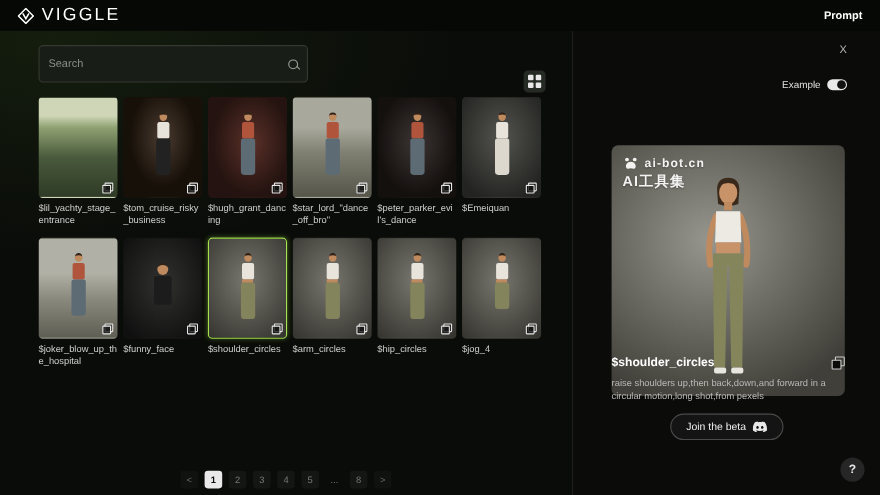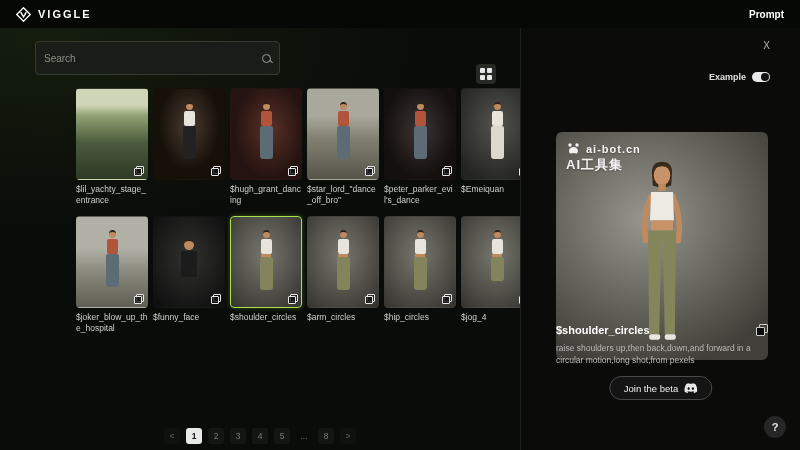--- a/index.html
+++ b/index.html
@@ -9,21 +9,21 @@
     background:radial-gradient(620px 320px at 6% 8%, #141d0e, #0a0c09 60%);
     color:#ddd; position:relative;
   }
 
   
   .topbar { position:absolute; top:0; left:0; right:0; height:28px;
     background:#060806; display:flex; align-items:center; justify-content:space-between;
     padding:0 16px; z-index:5; }
   .logo { display:flex; align-items:center; gap:7px; }
   .logo-mark { width:15px; height:15px; }
-  .logo-text { color:#fff; font-size:11px; font-weight:bold; letter-spacing:2px; }
+  .logo-text { color:#fff; font-size:16px; font-weight:normal; letter-spacing:2px; }
   .nav { display:flex; align-items:center; gap:20px; font-size:10px; color:#b5b5b5;flex-direction:column; }
   .nav .nav-item { cursor:pointer; }
   .nav .active { color:#fff; font-weight:bold; }
 
   
   .left { position:absolute; left:0; top:28px; width:520px; height:422px; }
   .search { position:absolute; left:35px; top:13px; width:245px; height:24px;
     background:#191d18; border:1px solid #35392f; border-radius:4px;
     display:flex; align-items:center; padding:16px 8px; }
   .search input { flex:1; background:transparent; border:none; outline:none;
@@ -33,21 +33,21 @@
   .mag::after { content:""; position:absolute; width:4px; height:1.4px; background:#9aa094;
     right:-3px; bottom:-1px; transform:rotate(45deg); }
 
   .view-toggle { position:absolute; right:24px; top:36px; width:20px; height:20px;
     background:#262a24; border-radius:4px; display:grid; grid-template-columns:5px 5px;
     grid-template-rows:5px 5px; gap:2px; place-content:center; cursor:pointer; }
   .view-toggle i { background:#e8e8e8; border-radius:1px; }
 
   .grid { position:absolute; left:35px; top:60px; width:465px;
     display:grid; grid-template-columns:repeat(6,72px); column-gap:5px; row-gap:10px; }
-  .card { width:72px; cursor:pointer;margin-left:41px; }
+  .card { width:72px; cursor:pointer; }
   .thumb { width:72px; height:92px; border-radius:4px; overflow:hidden; position:relative;
     border:1px solid transparent; }
   .card.selected .thumb { border:1px solid #a5e24e; box-shadow:0 0 5px rgba(150,220,70,.35); }
   .thumb-label { font-size:8.5px; line-height:1.3; color:#cfcfcf; margin-top:4px;
     word-break:break-all; min-height:22px; }
 
   
   .t0 { background:linear-gradient(#cfd6b8 0 18%, #8fa172 30%, #4a5a3c 60%, #2e3a26); }
   .t1 { background:radial-gradient(40px 60px at 50% 40%, #4a3b30, #171009 75%); }
   .t2 { background:radial-gradient(45px 60px at 55% 45%, #5a3028, #241310 80%); }
@@ -84,21 +84,21 @@
   .page { min-width:16px; height:16px; border-radius:3px; font-size:8.5px; color:#7a7a7a;
     display:flex; align-items:center; justify-content:center; background:#141614;
     padding:0 3px; cursor:pointer; }
   .page.active { background:#e9e9e9; color:#111; font-weight:bold; }
   .page.arrow { background:#101210; color:#666; }
   .page.dots { background:transparent; }
 
   
   .right { position:absolute; left:520px; top:28px; width:280px; height:422px;
     background:#0b0c0a; border-left:1px solid #1d201b; }
-  .example-row { position:absolute; right:30px; top:44px; display:flex; align-items:flex-end; gap:6px;font-weight:bold; }
+  .example-row { position:absolute; right:30px; top:44px; display:flex; align-items:flex-end; gap:6px; }
   .example-label { font-size:9px; color:#e0e0e0; }
   .toggle { width:18px; height:10px; border-radius:5px; background:#e9e9e9; position:relative; cursor:pointer; }
   .toggle::after { content:""; position:absolute; right:1px; top:1px; width:8px; height:8px;
     border-radius:50%; background:#111; }
 
   .preview { position:absolute; left:35px; top:60px; width:212px; height:228px; border-radius:6px;
     overflow:hidden; background:radial-gradient(160px 150px at 42% 38%, #97968e, #5b5a52 70%, #403f39);margin-top:44px; }
   .watermark { position:absolute; left:10px; top:10px; color:#fff; opacity:.92;
     text-shadow:0 1px 2px rgba(0,0,0,.4); }
   .wm-row { display:flex; align-items:center; gap:5px; }
@@ -171,20 +171,21 @@
 
     <div class="card">
       <div class="thumb t1">
         <div class="mini-fig">
           <div class="mf-head"></div>
             <div class="mf-top white"></div>
             <div class="mf-pants dark"></div>
         </div>
         <span class="copy"></span>
       </div>
+      <div class="thumb-label">$tom_cruise_risky_business</div>
     </div>
 
     <div class="card">
       <div class="thumb t2">
         <div class="mini-fig">
           <div class="mf-head"></div>
             <div class="mf-top red"></div>
             <div class="mf-pants jeans"></div>
         </div>
         <span class="copy"></span>

